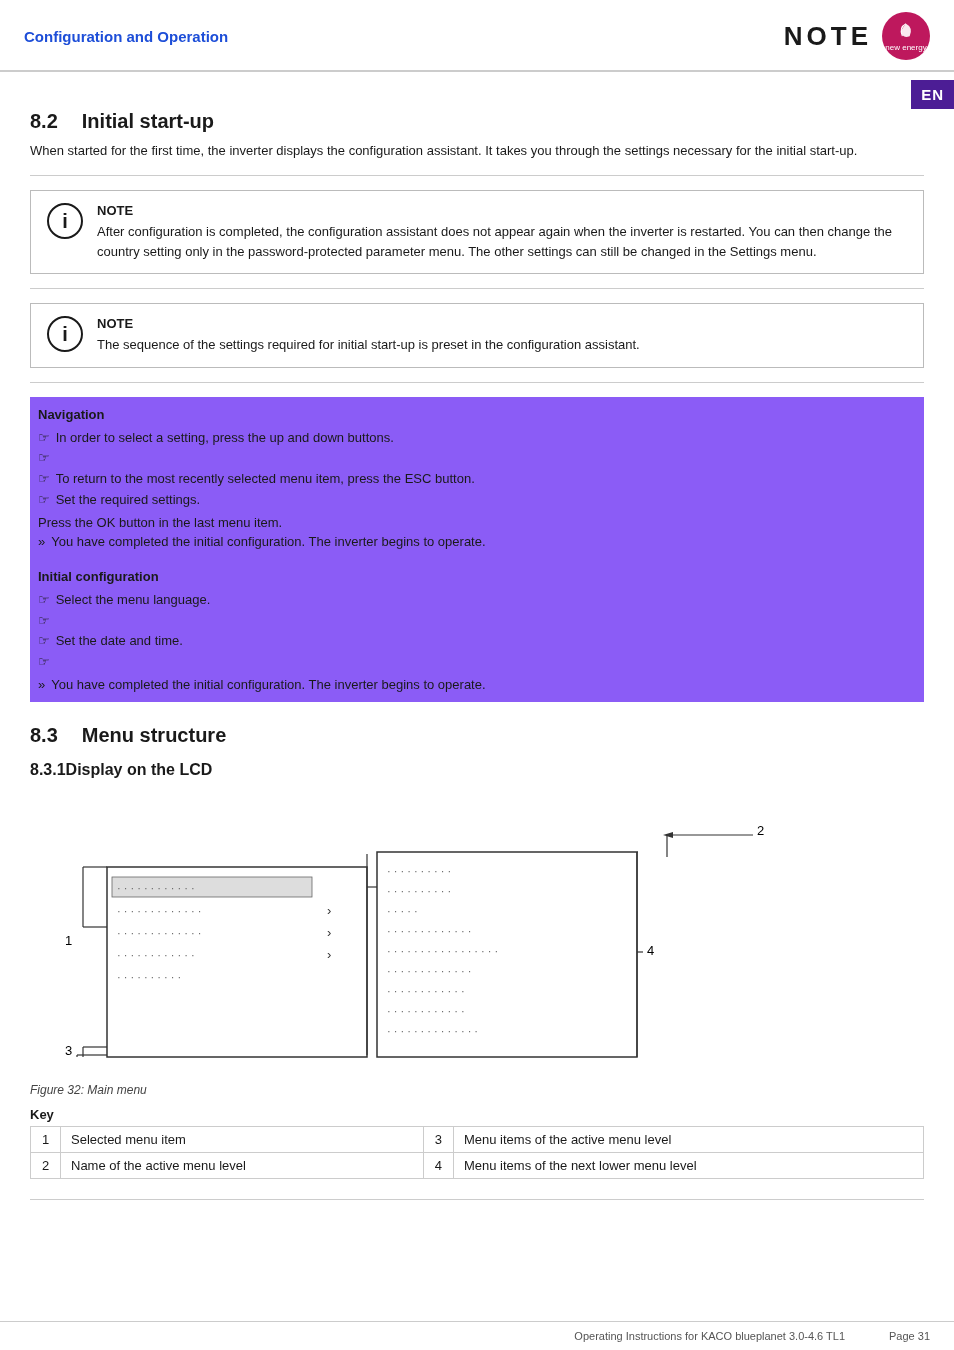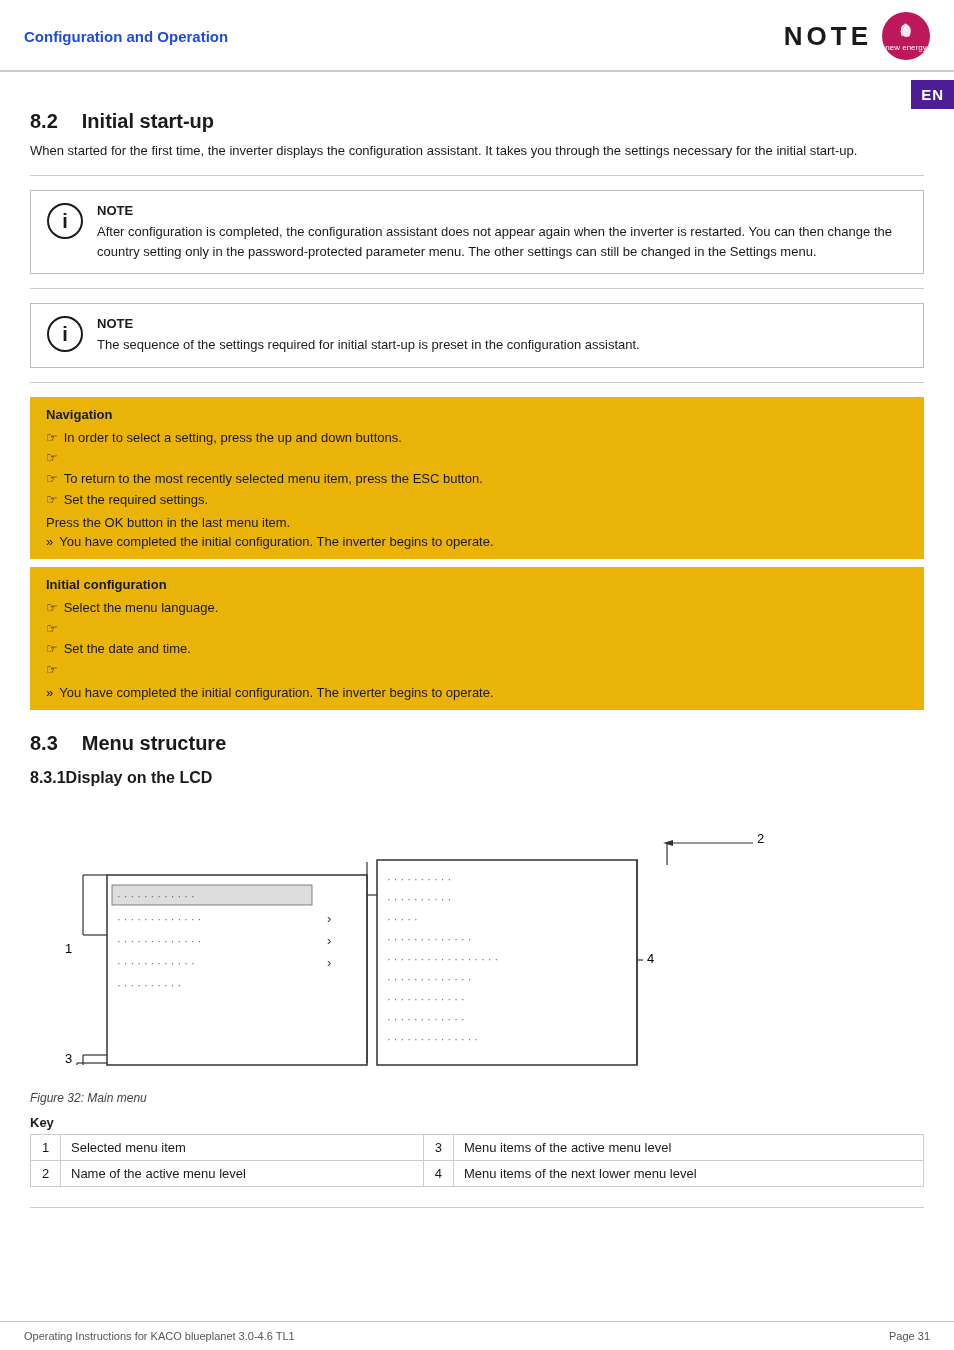--- a/index.html
+++ b/index.html
@@ -140,23 +140,22 @@
       margin-bottom: 4px;
     }
     .note-content p {
       font-size: 13px;
       line-height: 1.5;
       color: #1a1a1a;
     }
 
     
     .info-section {
-      background: #eab308;
-      padding: 10px 16px;
-      margin-bottom: 8px;
+      background: #8b5cf6;
+      padding: 10px 8px;
     }
     .info-section-title {
       font-weight: bold;
       font-size: 13px;
       margin-bottom: 6px;
     }
     .info-list {
       list-style: none;
       padding: 0;
     }
@@ -224,23 +223,24 @@
 
     
     .footer {
       position: absolute;
       bottom: 0;
       left: 0;
       right: 0;
       border-top: 1px solid #ccc;
       padding: 8px 24px;
       display: flex;
-      justify-content: space-between;
+      justify-content: flex-end;
       font-size: 11px;
       color: #555;
+      gap: 44px;
     }
 
     hr.section-divider {
       border: none;
       border-top: 1px solid #ccc;
       margin: 14px 0;
     }
   </style>
 </head>
 <body>

